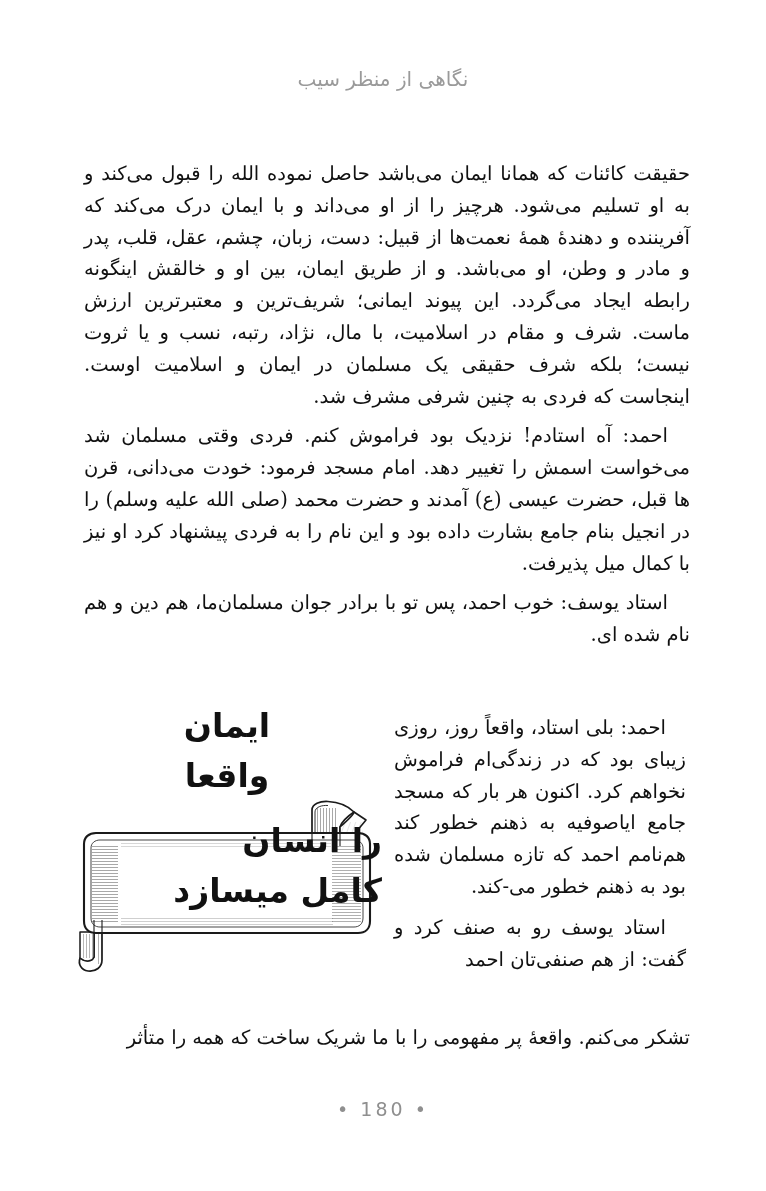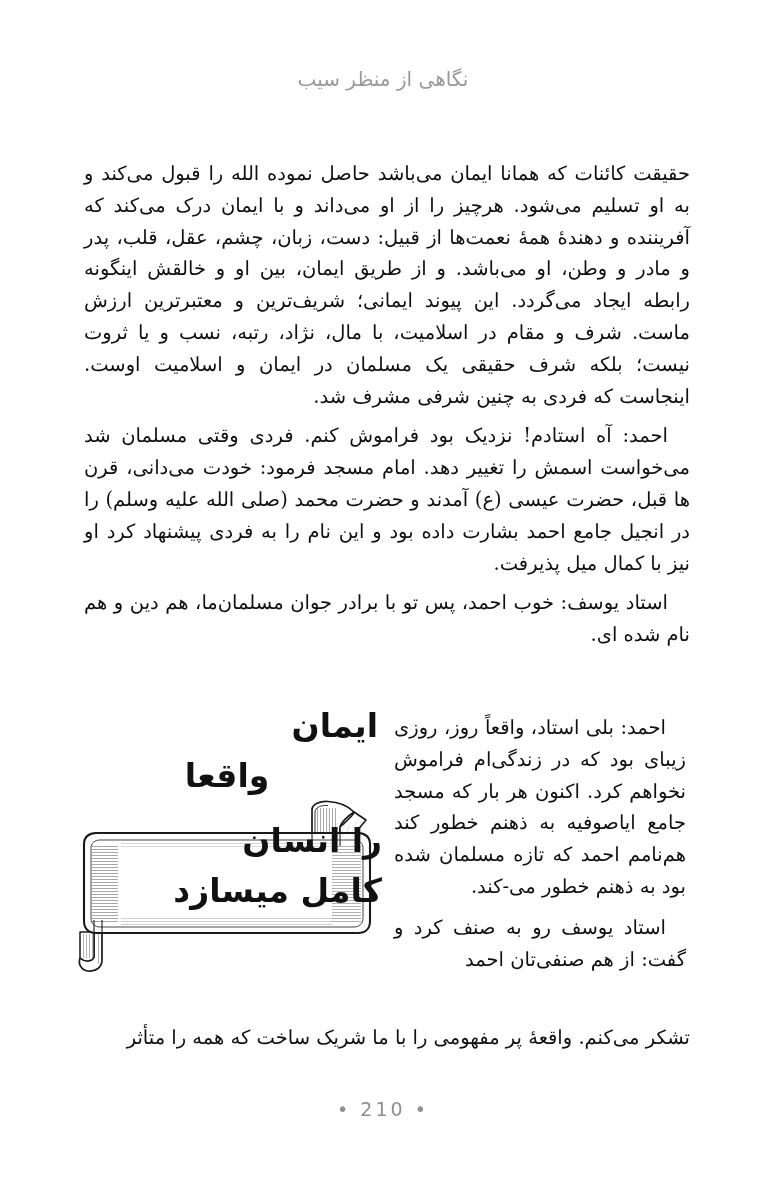--- a/index.html
+++ b/index.html
@@ -92,21 +92,21 @@
     right: 0;
     width: 302px;
     text-align: center;
     direction: rtl;
     font-family: "DejaVu Sans", "Liberation Sans", sans-serif;
     font-weight: bold;
     font-size: 33px;
     line-height: 52px;
     color: #111111;
   }
-  .fig-line-1 { position: absolute; top: 0px;  right: 0; width: 302px; text-align: right; }
+  .fig-line-1 { position: absolute; top: 0px;  right: 0; width: 302px; }
   .fig-line-2 { position: absolute; top: 50px; right: 0; width: 302px; }
 
   .ribbon-wrap {
     position: absolute;
     top: 100px;
     right: -4px;
     width: 306px;
     height: 170px;
   }
   .ribbon-wrap svg { display: block; }
@@ -157,21 +157,21 @@
 </style>
 </head>
 <body>
 
 <div class="page">
 
   <div class="running-header">نگاهی از منظر سیب</div>
 
   <div class="text-block">
     <p class="para first">حقیقت کائنات که همانا ایمان می‌باشد حاصل نموده الله را قبول می‌کند و به او تسلیم می‌شود. هرچیز را از او می‌داند و با ایمان درک می‌کند که آفریننده و دهندهٔ همهٔ نعمت‌ها از قبیل: دست، زبان، چشم، عقل، قلب، پدر و مادر و وطن، او می‌باشد. و از طریق ایمان، بین او و خالقش اینگونه رابطه ایجاد می‌گردد. این پیوند ایمانی؛ شریف‌ترین و معتبرترین ارزش ماست. شرف و مقام در اسلامیت، با مال، نژاد، رتبه، نسب و یا ثروت نیست؛ بلکه شرف حقیقی یک مسلمان در ایمان و اسلامیت اوست. اینجاست که فردی به چنین شرفی مشرف شد.</p>
-    <p class="para">احمد: آه استادم! نزدیک بود فراموش کنم. فردی وقتی مسلمان شد می‌خواست اسمش را تغییر دهد. امام مسجد فرمود: خودت می‌دانی، قرن ها قبل، حضرت عیسی (ع) آمدند و حضرت محمد (صلی الله علیه وسلم) را در انجیل جامع احمد بشارت داده بود و این نام را به فردی پیشنهاد کرد او نیز با کمال میل پذیرفت.</p>
+    <p class="para">احمد: آه استادم! نزدیک بود فراموش کنم. فردی وقتی مسلمان شد می‌خواست اسمش را تغییر دهد. امام مسجد فرمود: خودت می‌دانی، قرن ها قبل، حضرت عیسی (ع) آمدند و حضرت محمد (صلی الله علیه وسلم) را در انجیل بنام جامع بشارت داده بود و این نام را به فردی پیشنهاد کرد او نیز با کمال میل پذیرفت.</p>
     <p class="para">استاد یوسف: خوب احمد، پس تو با برادر جوان مسلمان‌ما، هم دین و هم نام شده ای.</p>
   </div>
 
   <div class="flow-area">
 
     <div class="narrow-col">
       <p class="para">احمد: بلی استاد، واقعاً روز، روزی زیبای بود که در زندگی‌ام  فراموش نخواهم کرد. اکنون هر بار که مسجد جامع ایاصوفیه به ذهنم خطور کند هم‌نامم احمد که تازه مسلمان شده بود به ذهنم خطور می‌-کند.</p>
       <p class="para">استاد یوسف رو به صنف کرد و گفت: از هم صنفی‌تان احمد</p>
     </div>
 
@@ -250,15 +250,15 @@
         </div>
       </div>
 
     </div>
   </div>
 
   <div class="closing-block">
     <p class="para">تشکر می‌کنم. واقعهٔ پر مفهومی را با ما شریک ساخت که همه را متأثر</p>
   </div>
 
-  <div class="folio">• 210 •</div>
+  <div class="folio">• 180 •</div>
 
 </div>
 
 </body></html>

